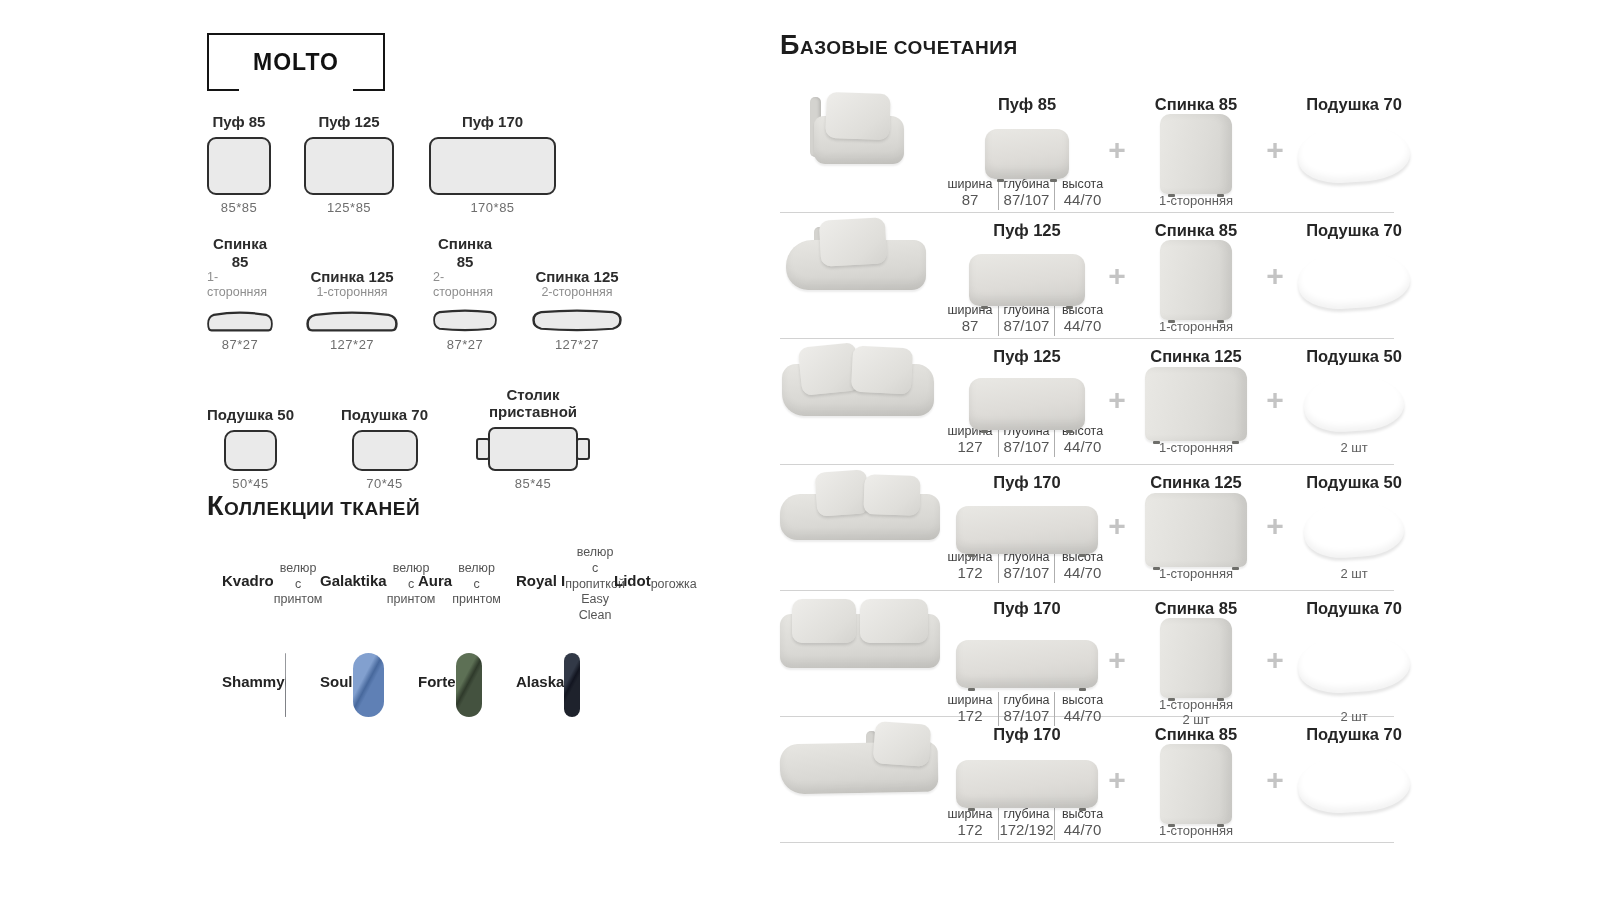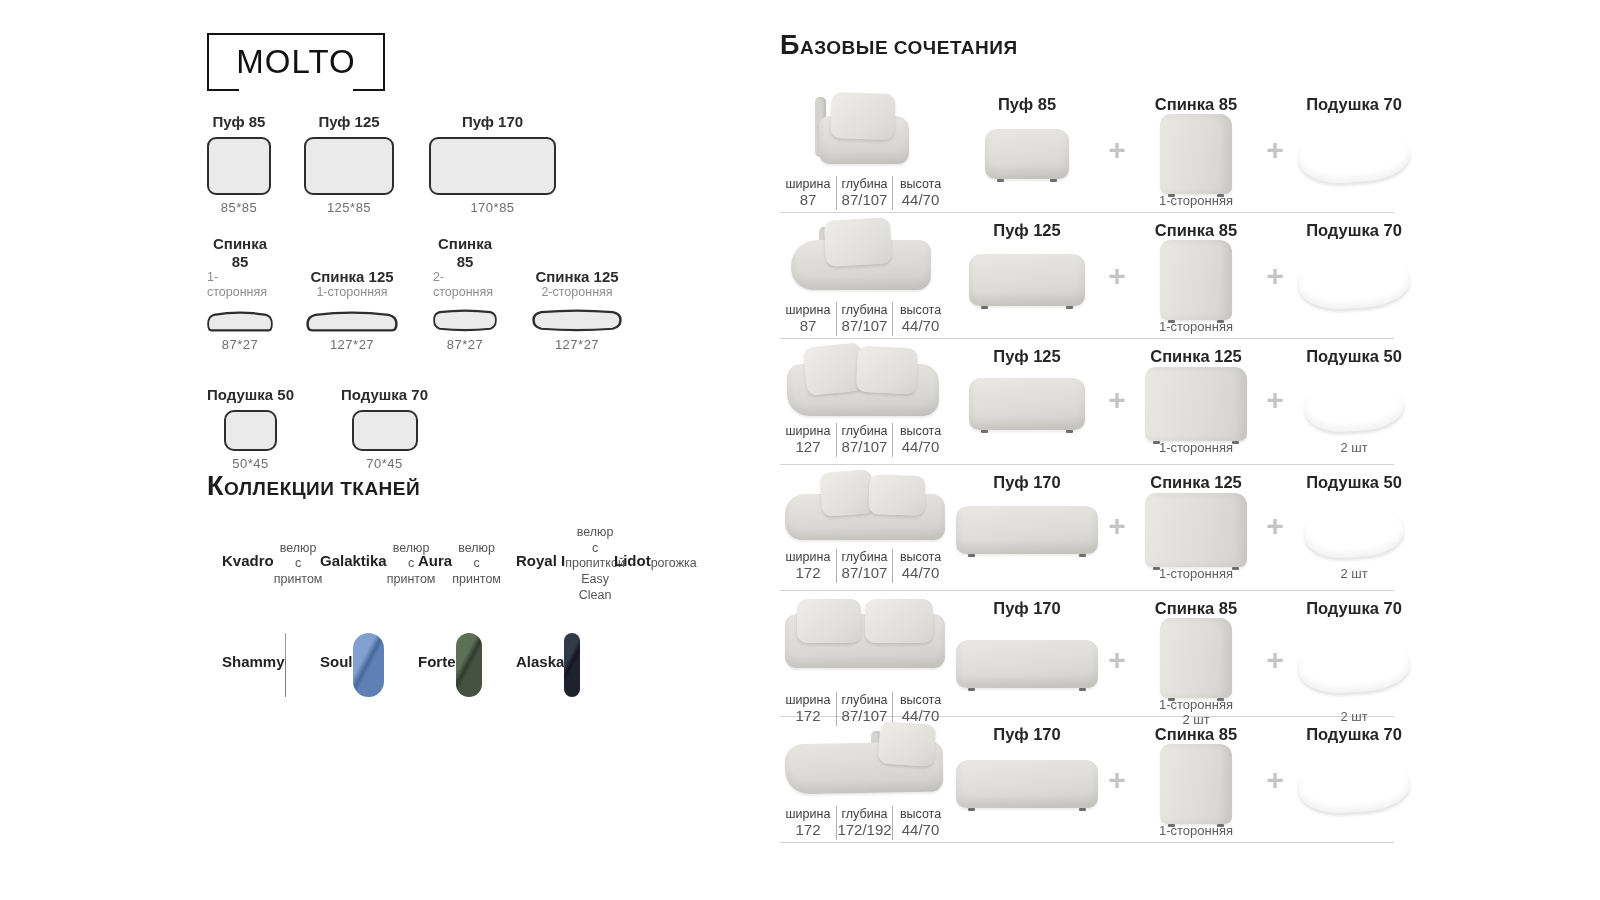--- a/index.html
+++ b/index.html
@@ -9,21 +9,21 @@
   
   .sec-title { font-size:19px; font-weight:700; letter-spacing:.5px; color:#1d1d1d; text-transform:uppercase; }
   .sec-title::first-letter { font-size:27px; }
 
   
   .left-panel { position:absolute; left:207px; top:33px; width:480px; }
 
   .logo-frame { position:relative; width:178px; height:58px; border:2.5px solid #141414;
                 display:flex; align-items:center; justify-content:center; }
   .logo-frame::after { content:""; position:absolute; left:30px; right:30px; bottom:-2.5px; height:3px; background:#fff; }
-  .logo-text { font-size:33px; font-weight:400; letter-spacing:1px; color:#111; }
+  .logo-text { font-size:23px; font-weight:700; letter-spacing:1px; color:#111; }
 
   .modules-title { margin-top:46px; }
 
   .mod-row { display:flex; align-items:flex-end; margin-top:22px; }
   .mod-item { display:flex; flex-direction:column; align-items:center; }
   .mod-label { font-size:15px; font-weight:700; color:#2c2c2c; line-height:1.15; text-align:center; }
   .mod-sub { font-size:12.5px; color:#8e8e8e; line-height:1.2; }
   .mod-dim { font-size:13px; color:#6e6e6e; margin-top:5px; letter-spacing:.5px; }
   .mod-box { background:#eaeaea; border:2px solid #2e2e2e; border-radius:9px; margin-top:7px; }
 
@@ -51,21 +51,21 @@
   .fab-name { font-size:15px; font-weight:700; color:#232323; white-space:nowrap; }
   .fab-swatch { width:64px; height:64px; border-radius:18px; margin-top:8px; }
   .fab-desc { font-size:12.5px; color:#555; text-align:center; line-height:1.25; margin-top:7px; white-space:pre-line; }
 
   
   .right-panel { position:absolute; left:780px; top:30px; width:614px; }
   .combo-rows { margin-top:26px; }
   .combo-row { display:grid; grid-template-columns:172px 146px 30px 124px 30px 124px; column-gap:2px;
                height:126px; border-bottom:1px solid #d2d2d2; padding-top:6px; }
 
-  .sofa-col { display:flex; flex-direction:column; }
+  .sofa-col { display:flex; flex-direction:row; }
   .sofa-wrap { height:74px; display:flex; align-items:center; justify-content:center; }
   .sofa { position:relative; width:162px; height:74px; }
 
   .dim-table { display:flex; margin-top:auto; margin-bottom:7px; }
   .dim-col { width:56px; display:flex; flex-direction:column; align-items:center; padding:1px 0 2px; }
   .dim-col + .dim-col { border-left:1px solid #aeaeae; }
   .dim-h { font-size:12.5px; color:#3d3d3d; }
   .dim-v { font-size:15px; color:#555; margin-top:0; }
 
   .comp-col { display:flex; flex-direction:column; align-items:center; }
@@ -202,20 +202,29 @@
       <div class="mod-item">
         <span class="mod-label">Подушка 50</span>
         <div class="mod-box pil50"></div>
         <span class="mod-dim">50*45</span>
       </div>
       <div class="mod-item gap47">
         <span class="mod-label">Подушка 70</span>
         <div class="mod-box pil70"></div>
         <span class="mod-dim">70*45</span>
       </div>
+      <div class="mod-item gap35" style="width:140px;">
+        <span class="mod-label">Столик приставной</span>
+        <div class="side-table">
+          <div class="st-tab l"></div>
+          <div class="st-main"></div>
+          <div class="st-tab r"></div>
+        </div>
+        <span class="mod-dim">85*45</span>
+      </div>
     </div>
 
     <div class="sec-title fabrics-title">Коллекции тканей</div>
 
     <div class="fab-row">
       <div class="fab-item" style="margin-left:15px;">
         <span class="fab-name">Kvadro</span>
         <div class="fab-swatch" style="background: linear-gradient(118deg, rgb(207, 195, 172) 0%, rgb(207, 195, 172) 36%, rgb(141, 125, 100) 47%, rgb(174, 158, 133) 55%, rgb(174, 158, 133) 100%);"></div>
         <span class="fab-desc">велюр
 с принтом</span>

